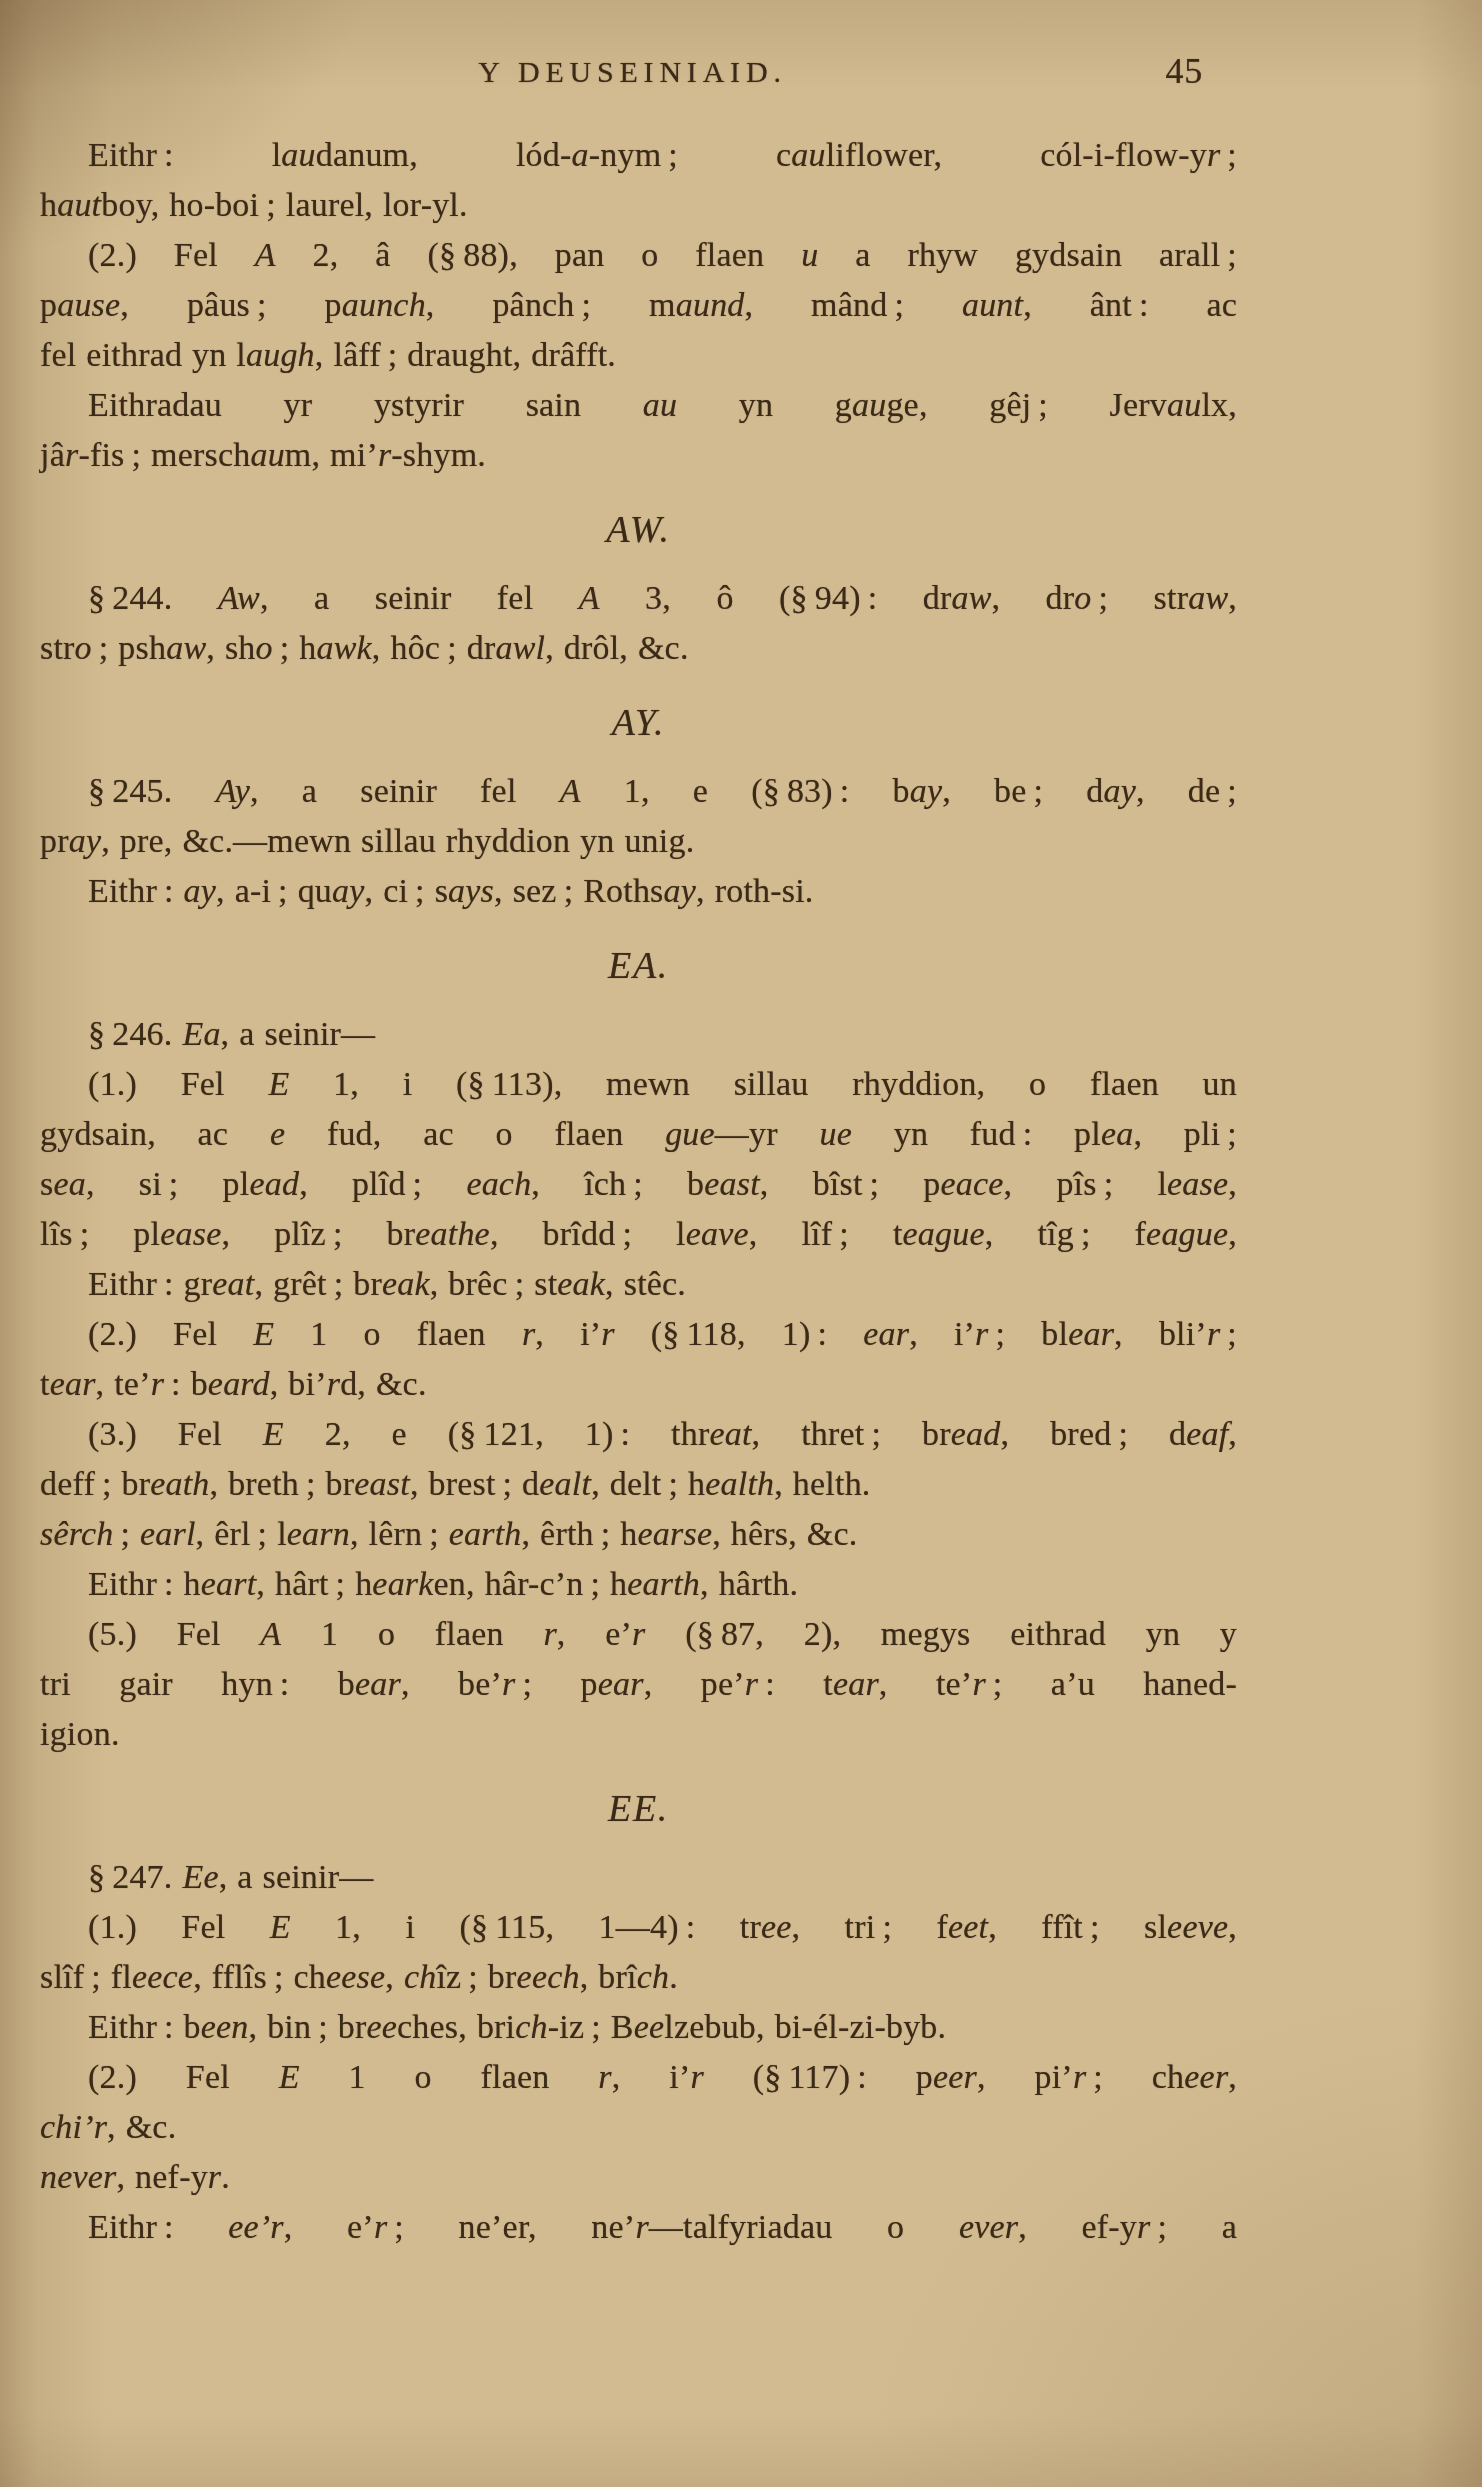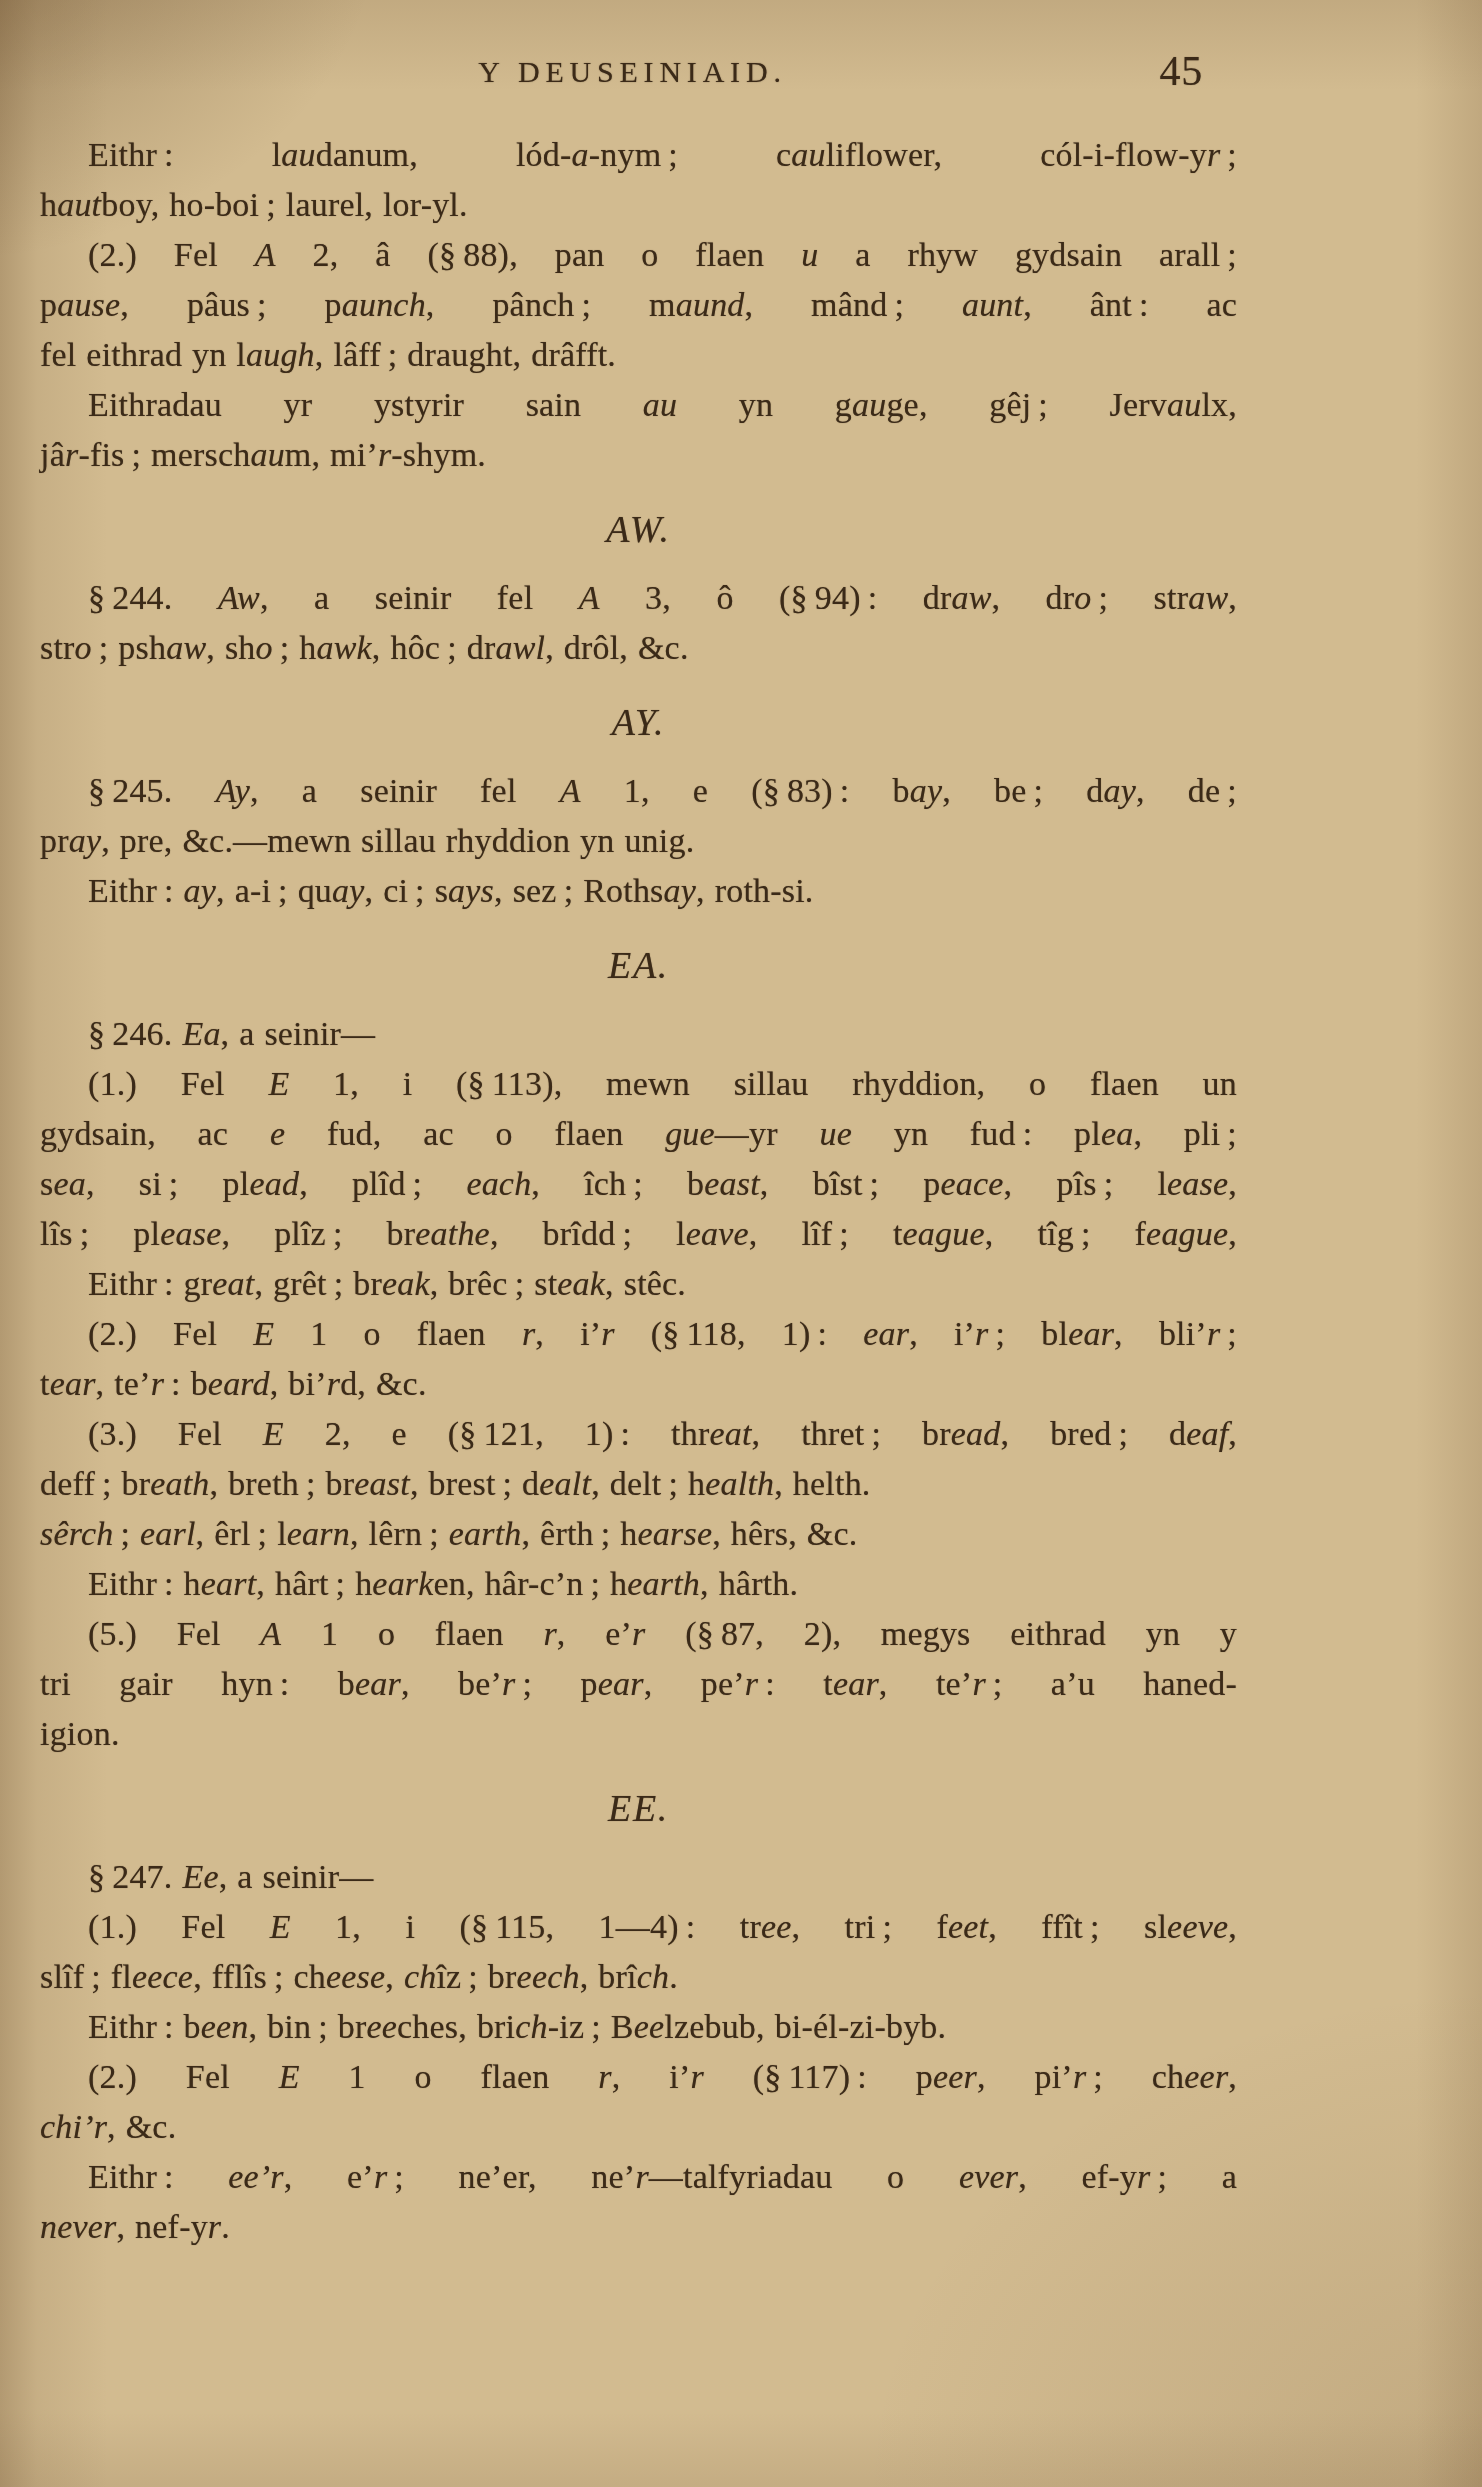--- a/index.html
+++ b/index.html
@@ -22,21 +22,21 @@
     position:absolute;top:48px;left:34px;width:1197px;height:47px;
   }
   .pagehead .title{
     display:block;text-align:center;
     font-size:30px;line-height:47px;letter-spacing:5.8px;
     font-weight:400;
     text-shadow:0 0 1.2px rgba(59,42,24,.65);
   }
   .pagehead .pageno{
     position:absolute;right:28px;top:0;
-    font-size:42px;line-height:47px;letter-spacing:0.8px;
+    font-size:36px;line-height:47px;letter-spacing:0.8px;
     text-shadow:0 0 1px rgba(59,42,24,.6);
   }
   .content{
     position:absolute;top:98px;left:40px;width:1197px;margin-top:32px;
   }
   .ln{
     font-size:34px;line-height:50px;
     letter-spacing:0.2px;word-spacing:1.2px;
     text-align:justify;text-align-last:justify;text-justify:inter-word;
     white-space:normal;
@@ -91,17 +91,17 @@
       <div class="ln indent"><span>(5.) Fel </span><span class="it">A</span><span> 1 o flaen </span><span class="it">r</span><span>, e’</span><span class="it">r</span><span> (§ 87, 2), megys eithrad yn y</span></div>
       <div class="ln"><span>tri gair hyn : b</span><span class="it">ear</span><span>, be’</span><span class="it">r</span><span> ; p</span><span class="it">ear</span><span>, pe’</span><span class="it">r</span><span> : t</span><span class="it">ear</span><span>, te’</span><span class="it">r</span><span> ; a’u haned-</span></div>
       <div class="ln last"><span>igion.</span></div>
       <div class="heading">EE.</div>
       <div class="ln indent last"><span>§ 247. </span><span class="it">Ee</span><span>, a seinir—</span></div>
       <div class="ln indent"><span>(1.) Fel </span><span class="it">E</span><span> 1, i (§ 115, 1—4) : tr</span><span class="it">ee</span><span>, tri ; f</span><span class="it">eet</span><span>, ffît ; sl</span><span class="it">eeve</span><span>,</span></div>
       <div class="ln last"><span>slîf ; fl</span><span class="it">eece</span><span>, fflîs ; ch</span><span class="it">eese</span><span>, </span><span class="it">ch</span><span>îz ; br</span><span class="it">eech</span><span>, brî</span><span class="it">ch</span><span>.</span></div>
       <div class="ln indent last"><span>Eithr : b</span><span class="it">een</span><span>, bin ; br</span><span class="it">ee</span><span>ches, bri</span><span class="it">ch</span><span>-iz ; B</span><span class="it">ee</span><span>lzebub, bi-él-zi-byb.</span></div>
       <div class="ln indent"><span>(2.) Fel </span><span class="it">E</span><span> 1 o flaen </span><span class="it">r</span><span>, i’</span><span class="it">r</span><span> (§ 117) : p</span><span class="it">eer</span><span>, pi’</span><span class="it">r</span><span> ; ch</span><span class="it">eer</span><span>,</span></div>
       <div class="ln last"><span class="it">chi’r</span><span>, &amp;c.</span></div>
+      <div class="ln last"><span class="it">never</span><span>, nef-y</span><span class="it">r</span><span>.</span></div>
       <div class="ln indent"><span>Eithr : </span><span class="it">ee’r</span><span>, e’</span><span class="it">r</span><span> ; ne’er, ne’</span><span class="it">r</span><span>—talfyriadau o </span><span class="it">ever</span><span>, ef-y</span><span class="it">r</span><span> ; a</span></div>
-      <div class="ln last"><span class="it">never</span><span>, nef-y</span><span class="it">r</span><span>.</span></div>
     </div>
 </div>
 
 
 </body></html>

